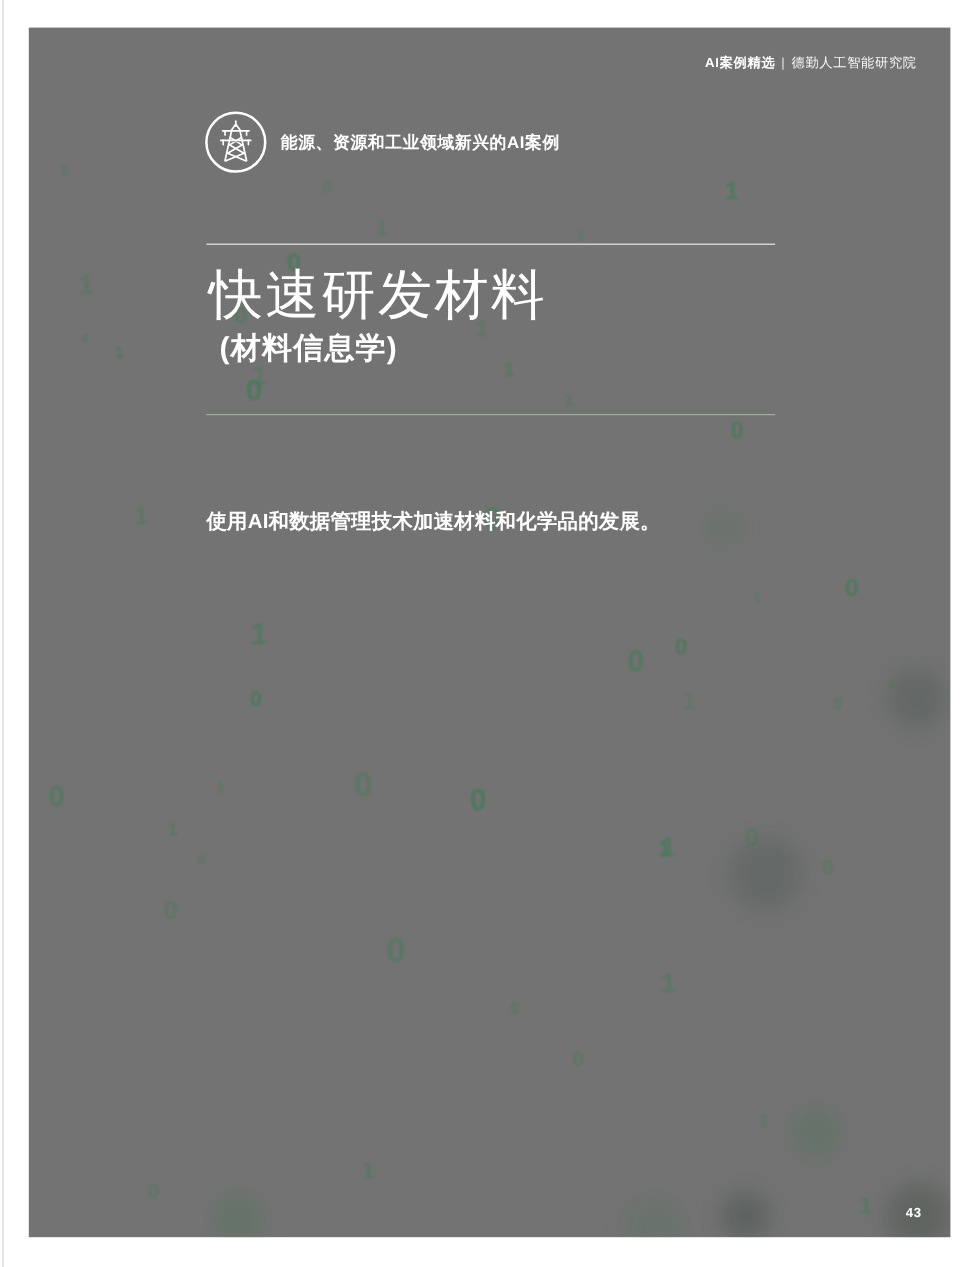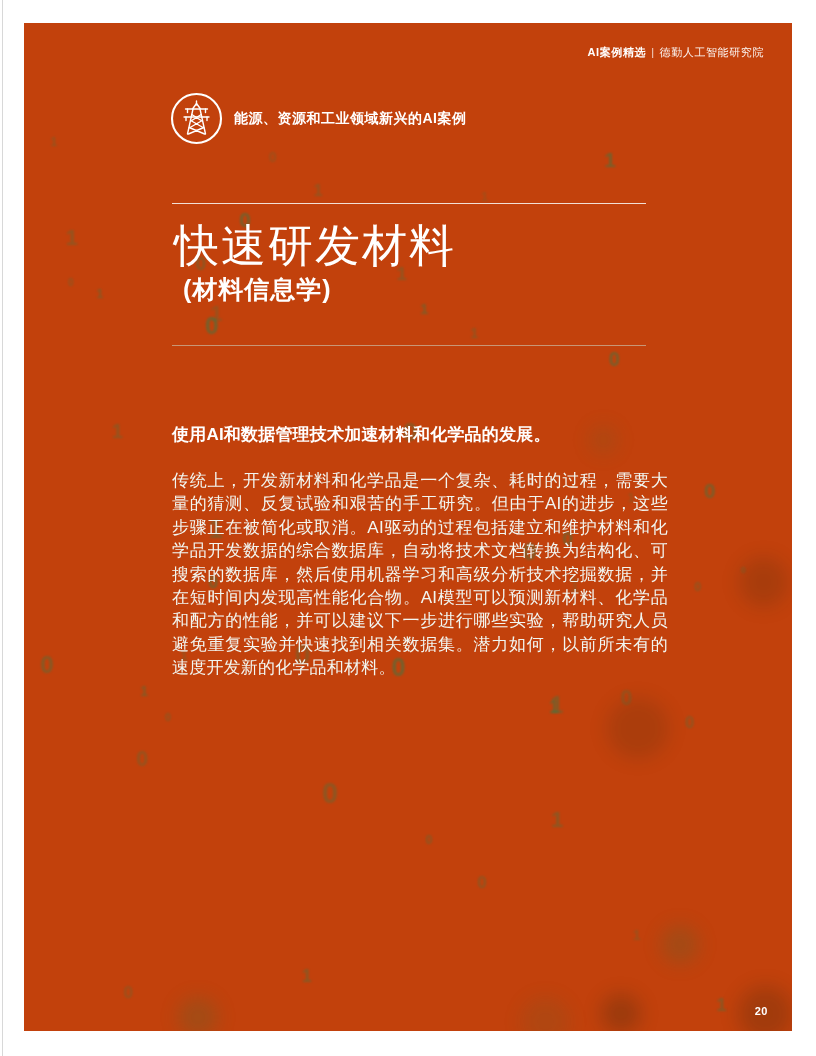--- a/index.html
+++ b/index.html
@@ -5,21 +5,21 @@
   html,body{margin:0;padding:0;}
   body{
     width:816px;height:1056px;background:#ffffff;position:relative;
     font-family:"Liberation Sans",sans-serif;overflow:hidden;
   }
   .page-edge-line{
     position:absolute;left:2px;top:0;width:1px;height:1056px;background:#d8d8d8;
   }
   .panel{
     position:absolute;left:24px;top:23px;width:768px;height:1008px;
-    background:#c2410c;overflow:hidden;
+    background:#737373;overflow:hidden;
   }
   .deco-layer{position:absolute;inset:0;pointer-events:none;}
   .deco-digit{
     position:absolute;font-weight:bold;color:#2f7d4a;filter:blur(1.1px);
     font-family:"Liberation Sans",sans-serif;line-height:1;
   }
   .deco-blob{position:absolute;border-radius:50%;filter:blur(9px);}
   .content{position:absolute;inset:0;}
   .masthead{
     position:absolute;top:22px;right:28px;font-size:11px;color:#ffffff;
@@ -148,18 +148,17 @@
 
     <div class="rule rule-top"></div>
 
     <h1 class="page-title" style="margin:4px;">快速研发材料</h1>
     <h2 class="page-subtitle" style="margin:0;">(材料信息学)</h2>
 
     <div class="rule rule-bottom"></div>
 
     <p class="lead-text" style="margin:0;">使用AI和数据管理技术加速材料和化学品的发展。</p>
 
-    <p class="body-text" style="margin:0;">传统上，开发新材料和化学品是一个复杂、耗时的过程，需要大量的猜测、反复试验和艰苦的手工研究。但由于AI的进步，这些步骤正在被简化或取消。AI驱动的过程包括建立和维护材料和化学品开发数据的综合数据库，自动将技术文档转换为结构化、可搜索的数据库，然后使用机器学习和高级分析技术挖掘数据，并在短时间内发现高性能化合物。AI模型可以预测新材料、化学品和配方的性能，并可以建议下一步进行哪些实验，帮助研究人员避免重复实验并快速找到相关数据集。潜力如何，以前所未有的速度开发新的化学品和材料。</p>
 
-    <div class="page-number">20</div>
+    <div class="page-number">43</div>
 
   </div>
 </div>
 
 </body></html>

